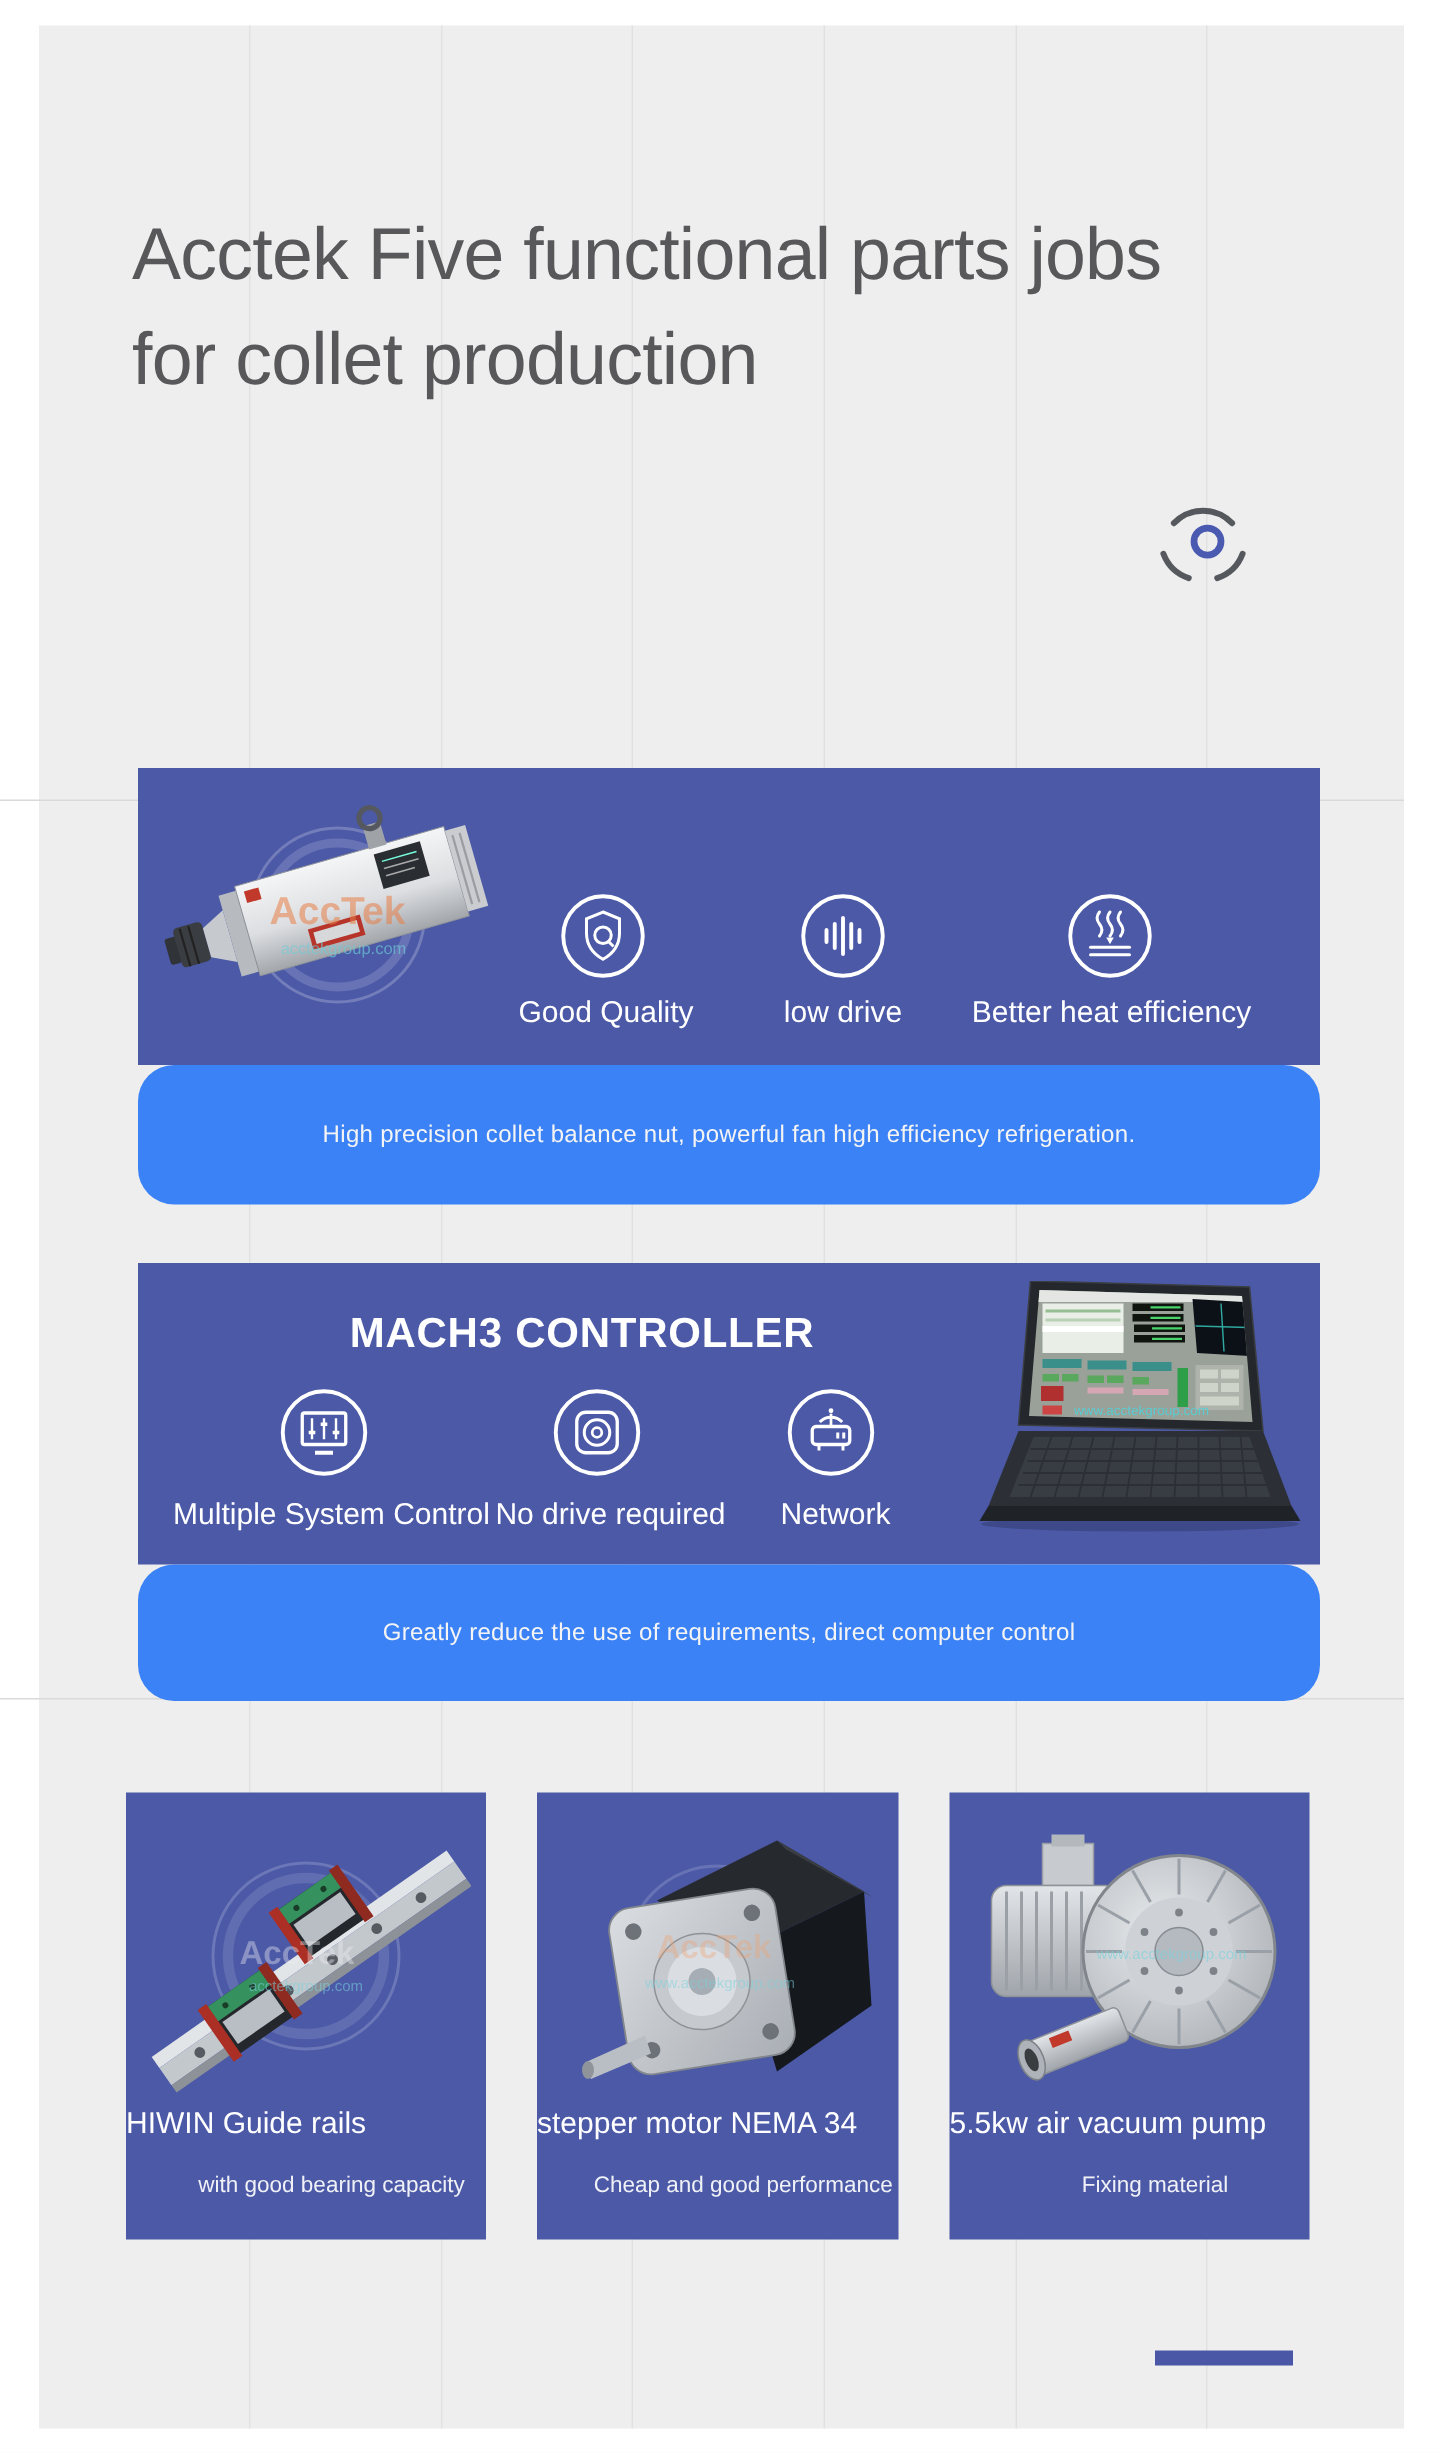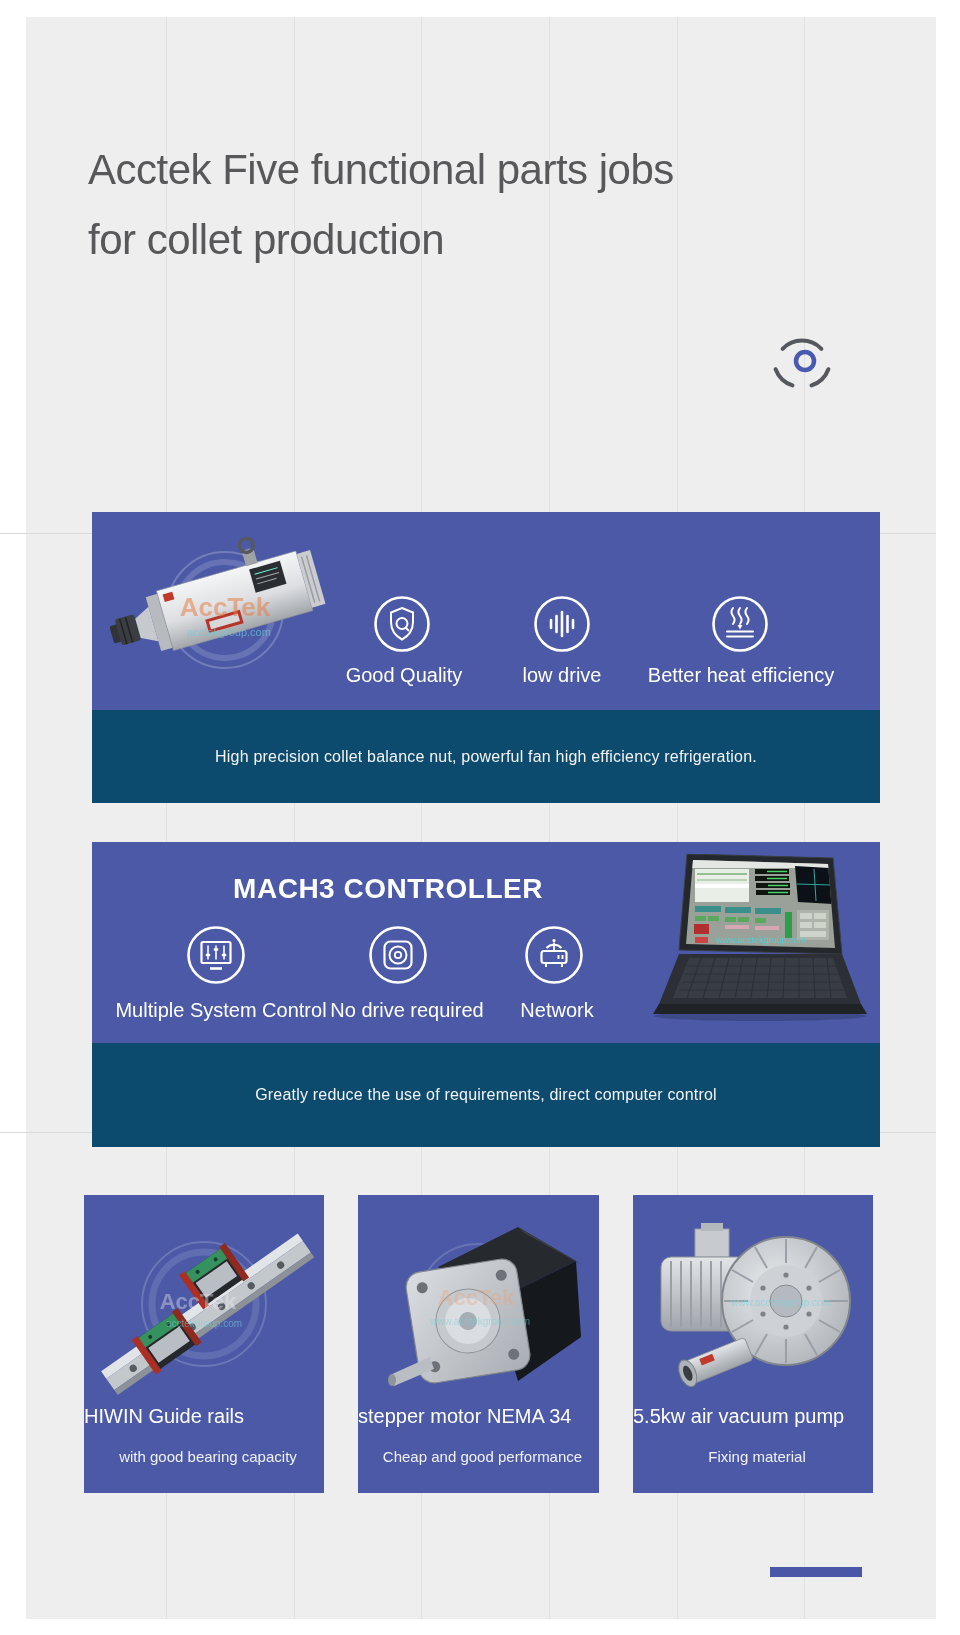--- a/index.html
+++ b/index.html
@@ -1,38 +1,38 @@
 <!DOCTYPE html>
 <html><head>
 <meta charset="utf-8">
 <style>
   html,body{margin:0;padding:0;background:#ffffff;}
   .page{position:relative;width:960px;height:1635px;background:#ffffff;overflow:hidden;
         font-family:"Liberation Sans",sans-serif;}
   .canvas{position:absolute;left:26px;top:17px;width:910px;height:1602px;background:#eeeeee;}
   .vline{position:absolute;top:0;width:1px;height:1602px;background:#e1e1e1;}
   .hline{position:absolute;height:1px;background:#d9d9d9;}
-  .heading{position:absolute;left:88px;top:135px;color:#58585a;font-size:42px;font-weight:300;
+  .heading{position:absolute;left:88px;top:135px;color:#58585a;font-size:49px;font-weight:300;
            line-height:70px;letter-spacing:-0.5px;white-space:nowrap;}
   .subheading{position:absolute;left:88px;top:318px;color:#454547;font-size:50px;font-weight:700;
            letter-spacing:-1px;white-space:nowrap;}
   .panel{position:absolute;left:92px;width:788px;}
   .panel-blue{position:absolute;left:0;top:0;width:788px;background:#4b59a7;}
-  .panel-dark{position:absolute;left:0;width:788px;background:#0c4a6e;display:flex;
-              align-items:center;justify-content:center;}
+  .panel-dark{position:absolute;left:0;width:788px;background:#3b82f6;display:flex;
+              align-items:center;justify-content:center;border-radius:24px;}
   .panel-title{position:absolute;transform:translateX(-50%);color:#ffffff;font-size:28px;
                font-weight:700;white-space:nowrap;letter-spacing:0.5px;}
   .feature-icon{position:absolute;}
   .feature-label{position:absolute;transform:translateX(-50%);color:#ffffff;font-size:20px;
                  white-space:nowrap;}
   .caption-text{color:#f4f4f4;font-size:16px;letter-spacing:0.2px;white-space:nowrap;}
   .card{position:absolute;top:1195px;height:298px;background:#4b59a7;}
   .card-title{position:absolute;left:0;top:210px;width:100%;color:#ffffff;
               font-size:20px;white-space:nowrap;}
-  .card-subtitle{position:absolute;left:4px;top:253px;width:100%;text-align:center;color:#f0f1f6;
+  .card-subtitle{position:absolute;left:17px;top:253px;width:100%;text-align:center;color:#f0f1f6;
               font-size:15px;white-space:nowrap;}
   .card-photo{position:absolute;left:10px;top:14px;}
   .accent-bar{position:absolute;left:770px;top:1567px;width:92px;height:10px;background:#4a57a6;}
   .spinner{position:absolute;left:764px;top:322px;}
 </style>
 </head>
 <body>
 
 <div class="page">
 
@@ -255,21 +255,21 @@
         <line x1="120" y1="104" x2="114" y2="144"></line>
           <line x1="134" y1="104" x2="130" y2="144"></line>
         <line x1="148" y1="104" x2="146" y2="144"></line>
           <line x1="162" y1="104" x2="162" y2="144"></line>
         <line x1="176" y1="104" x2="178" y2="144"></line>
           <line x1="190" y1="104" x2="194" y2="144"></line>
       </g>
       <polygon points="22,150 224,150 230,160 16,160" fill="#1f2226"></polygon>
     </svg>
 
-    <div class="panel-dark" style="top:201px;height:104px">
+    <div class="panel-dark" style="top:201px;height:91px">
       <span class="caption-text">Greatly reduce the use of requirements, direct computer control</span>
     </div>
   </div>
 
   <div class="card" style="left:84px;width:240px">
     <svg class="card-photo" width="220" height="190" viewBox="0 0 220 190">
       <circle cx="110" cy="95" r="62" fill="none" stroke="rgba(255,255,255,0.18)" stroke-width="2"></circle>
       <circle cx="110" cy="95" r="52" fill="none" stroke="rgba(255,255,255,0.12)" stroke-width="7"></circle>
       <g transform="rotate(-35 110 100)">
         <rect x="-10" y="92" width="240" height="9" fill="#e2e5e8"></rect>

